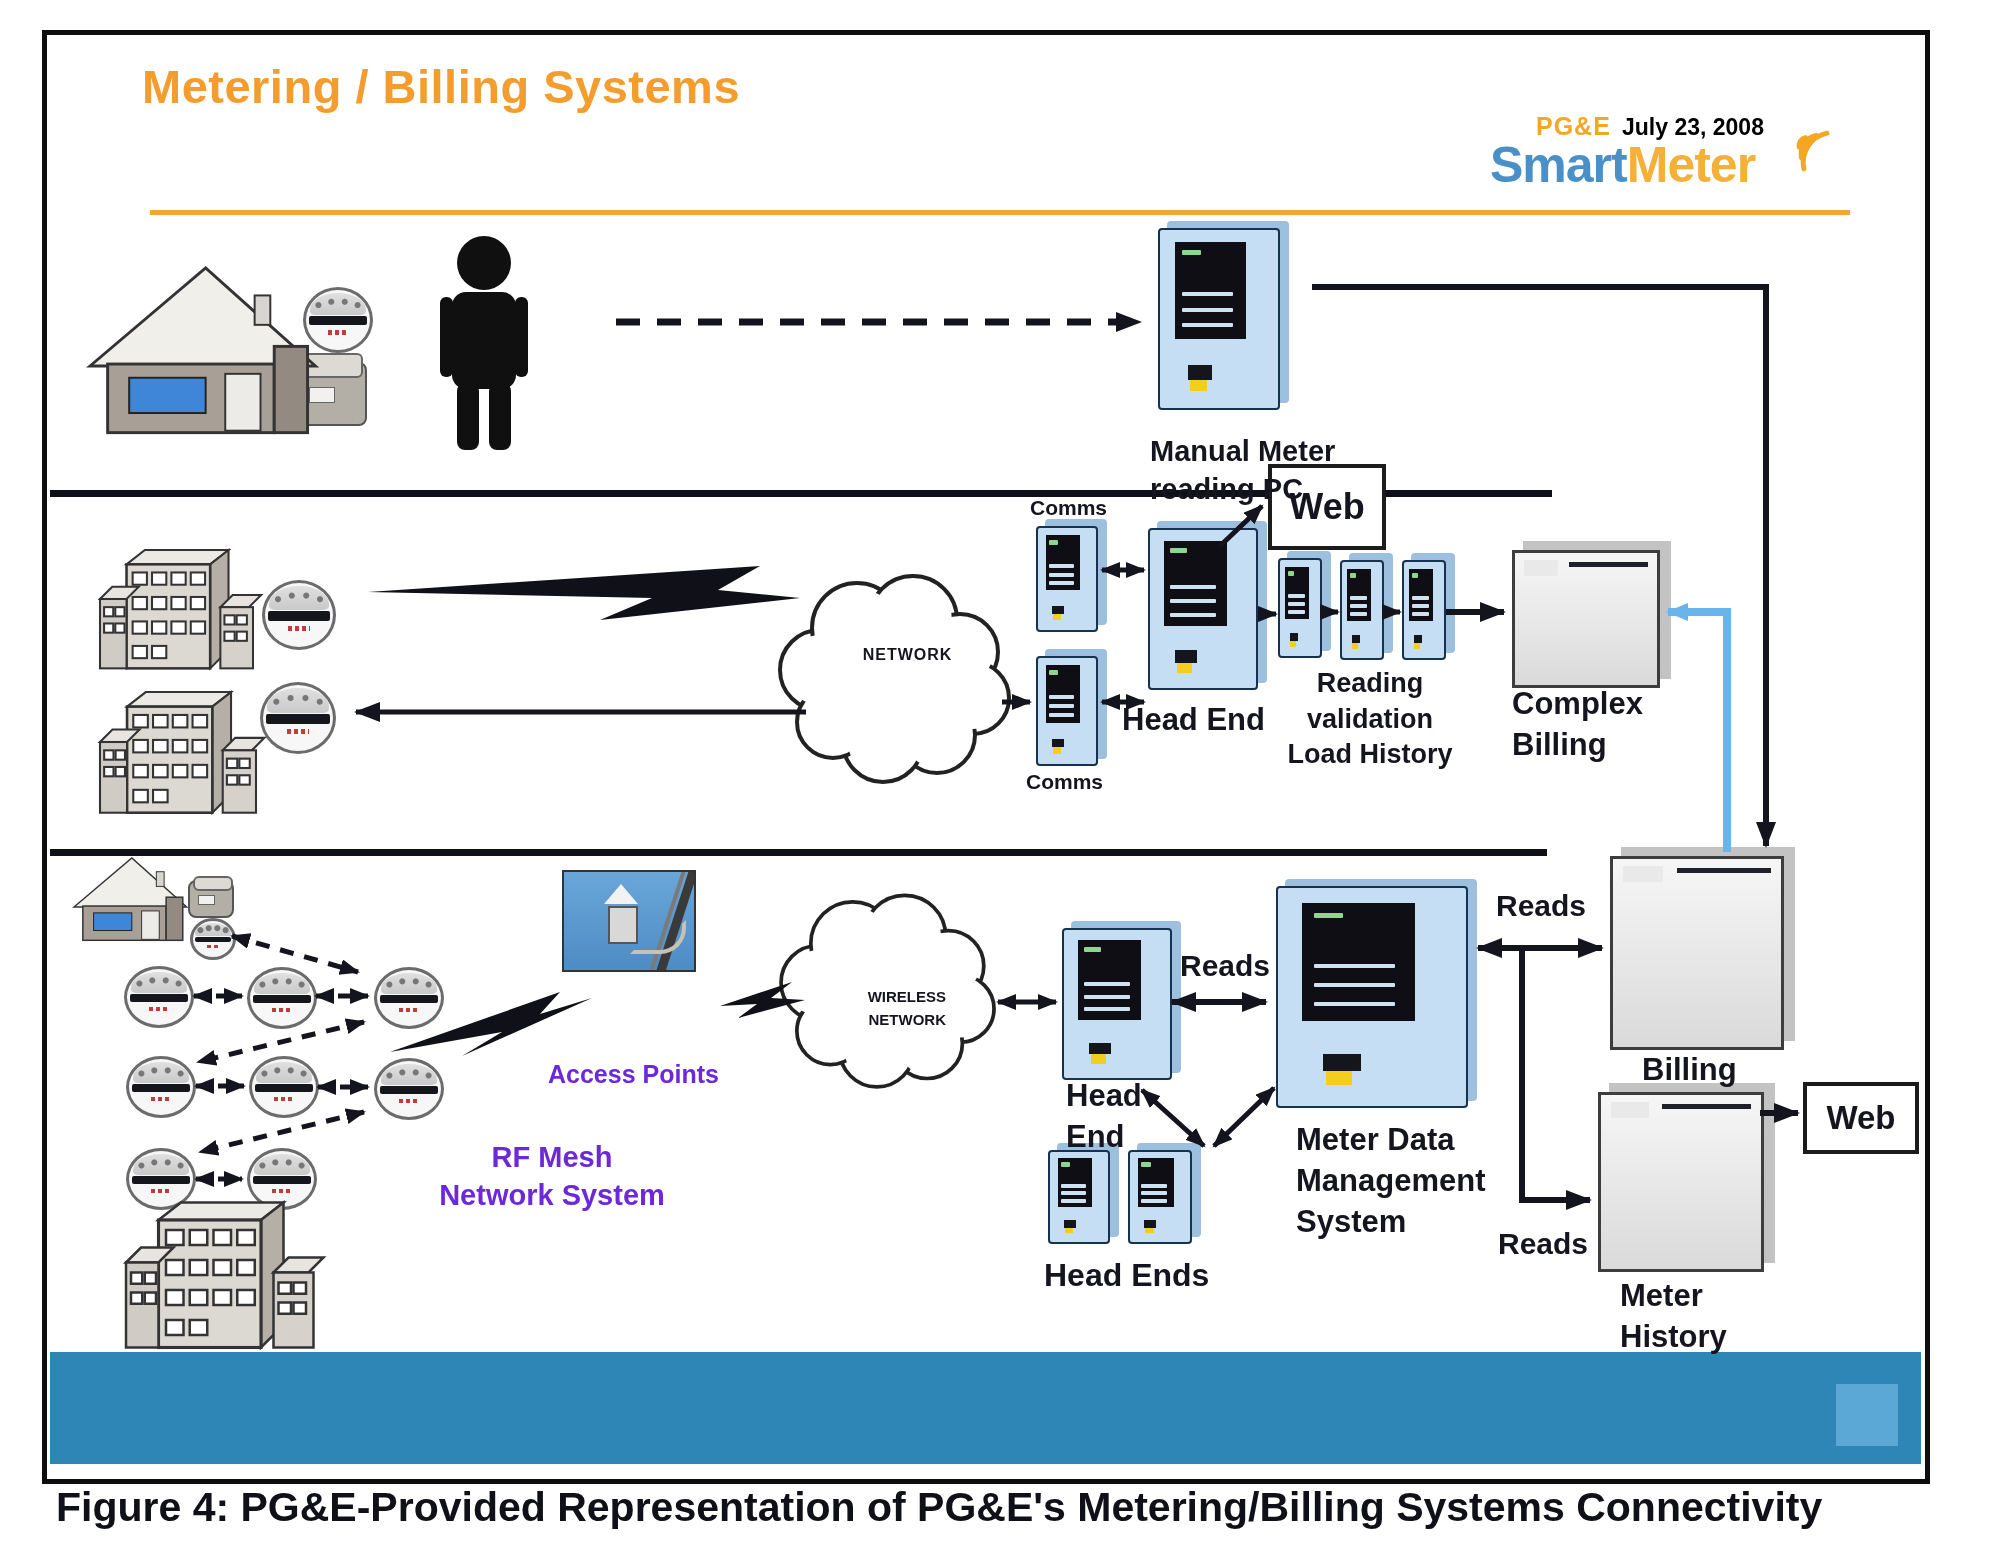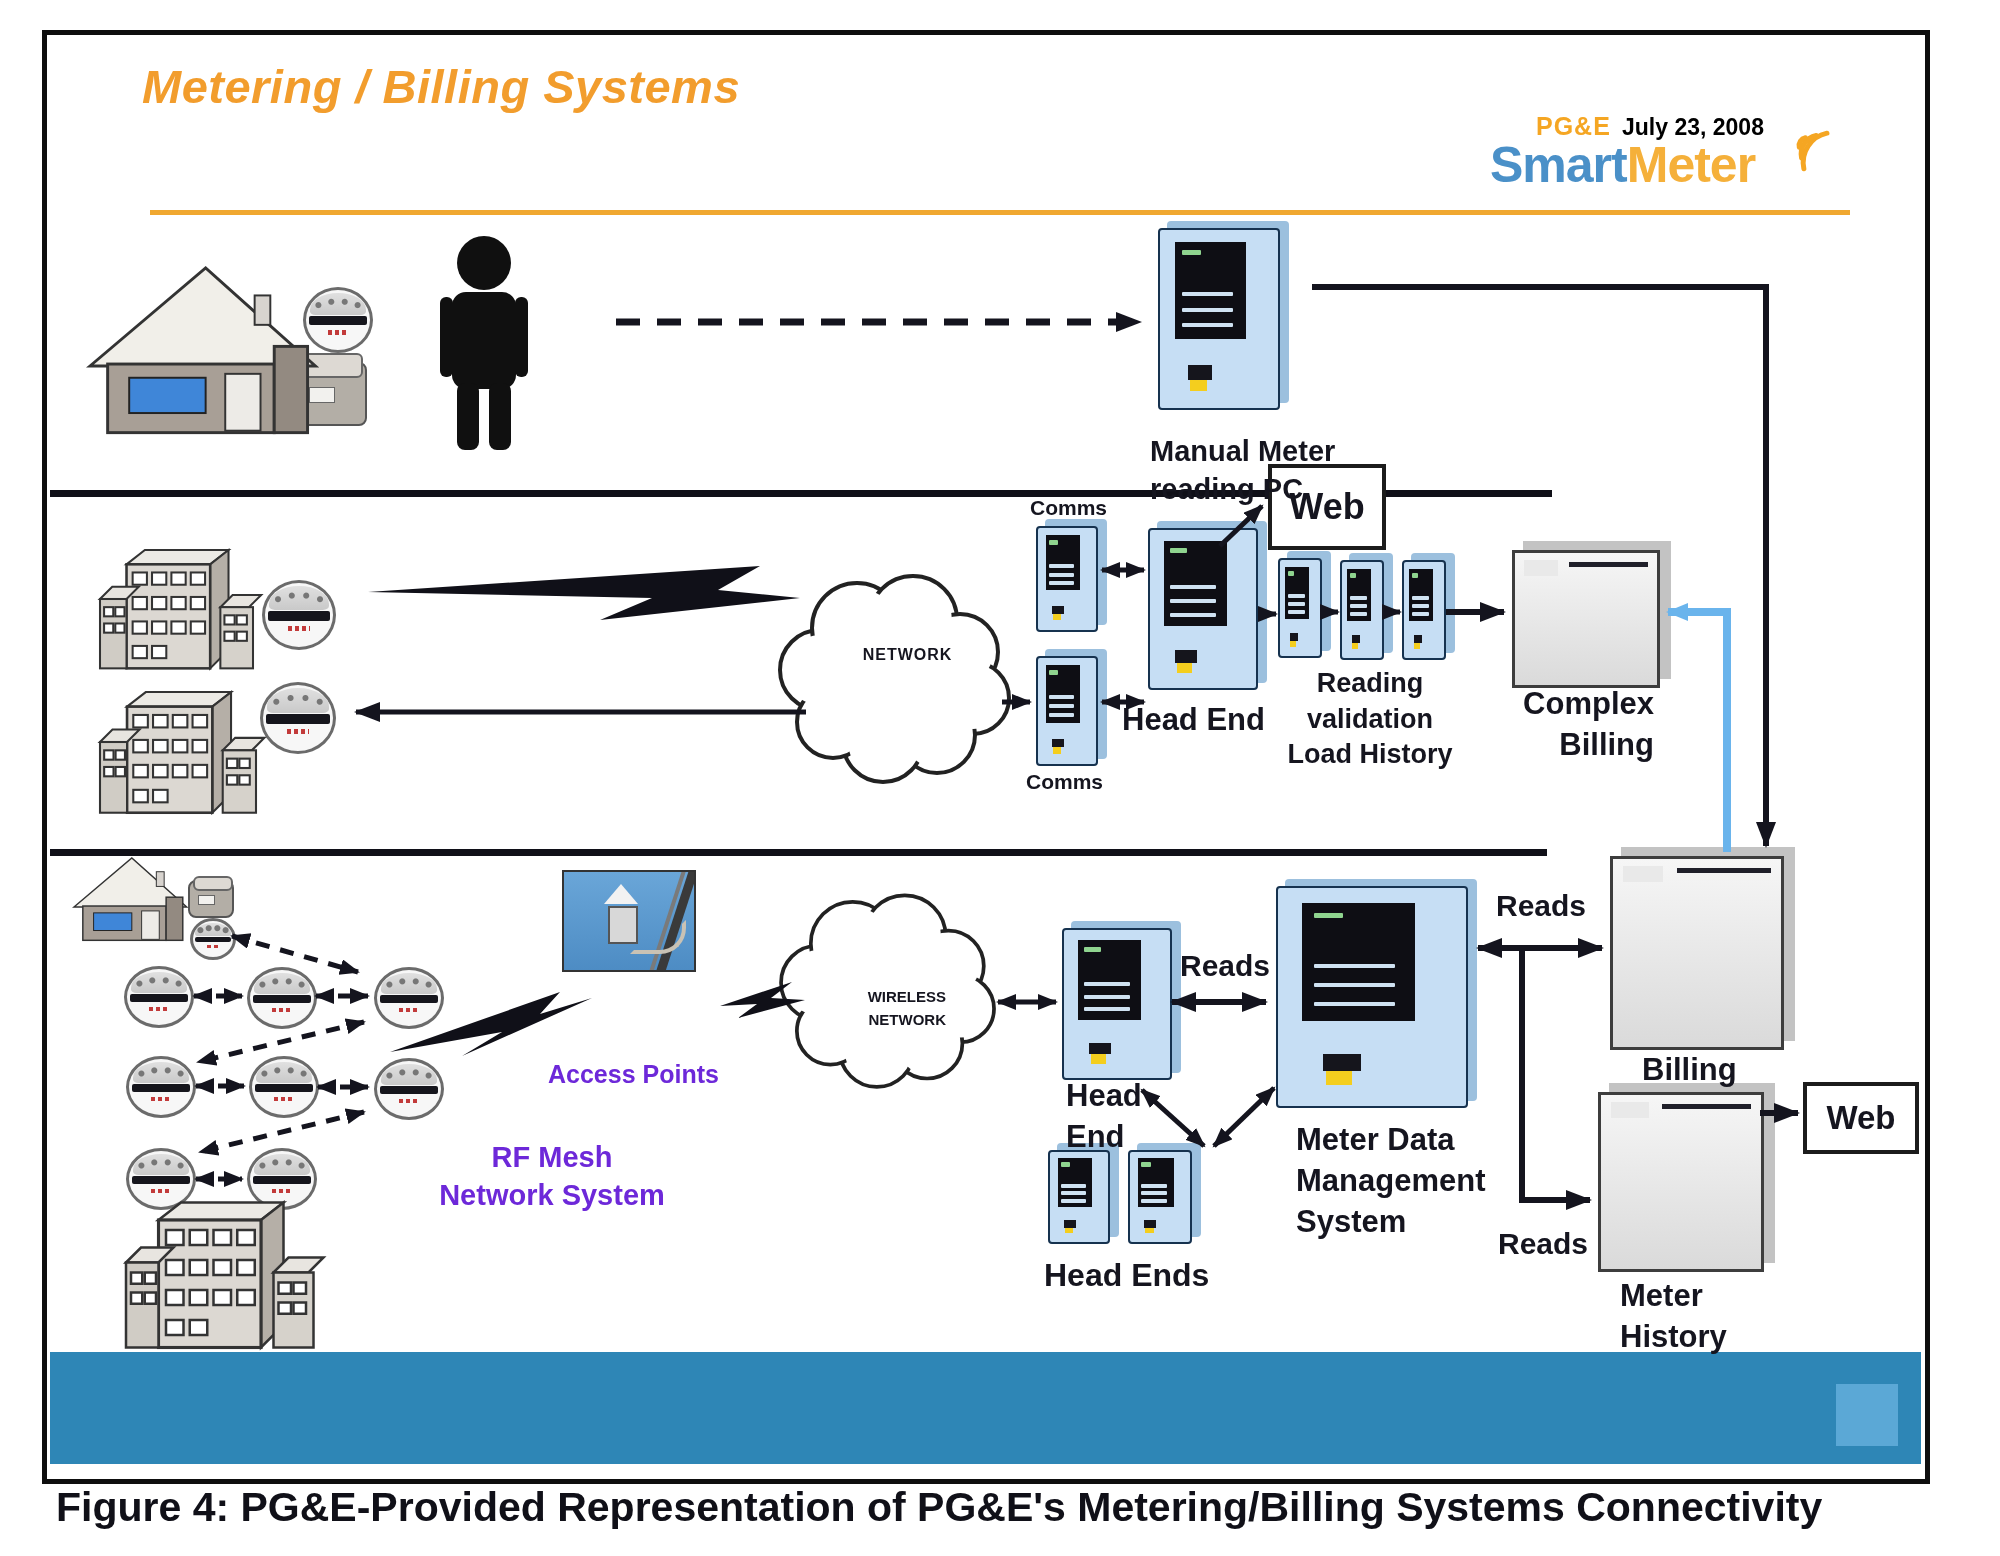--- a/index.html
+++ b/index.html
@@ -62,21 +62,21 @@
   
   #logo{position:absolute;z-index:6;}
   #logo .brand{position:absolute;left:46px;top:0;font-weight:bold;font-size:25px;color:#f5a623;letter-spacing:1px;}
   #logo .date{position:absolute;left:132px;top:2px;font-weight:bold;font-size:23px;color:#000000;}
   #logo .word{position:absolute;left:0;top:24px;font-weight:bold;font-size:50px;letter-spacing:-1px;}
   #logo .smart{color:#4a90c8;}
   #logo .meterw{color:#f5b03a;}
   #logo .waves{position:absolute;left:302px;top:14px;}
   svg#overlay{position:absolute;left:0;top:0;width:2000px;height:1556px;z-index:5;pointer-events:none;}
   #caption{position:absolute;left:56px;top:1484px;width:1900px;font-weight:bold;font-size:41px;color:#101018;z-index:6;}
-  #title{position:absolute;left:142px;top:56px;font-weight:bold;font-size:47px;color:#f29d2d;z-index:6;letter-spacing:0.5px;font-style:italic;}
+  #title{position:absolute;left:142px;top:56px;font-weight:bold;font-size:47px;color:#f29d2d;z-index:6;letter-spacing:0.5px;}
 </style>
 </head>
 <body>
 
 <div id="page">
   <div id="frame"></div>
 
   <div id="title" class="lbl">Metering / Billing Systems</div>
 
   <div id="logo" style="left:1490px;top:112px;width:360px;height:100px;">
@@ -397,21 +397,21 @@
   </div>
 
   <div class="lbl" style="left:1150px;top:386px;font-size:29px;margin-top:46px;">Manual Meter
 reading PC</div>
   <div class="lbl" style="left:1030px;top:494px;font-size:21px;">Comms</div>
   <div class="lbl" style="left:1026px;top:768px;font-size:21px;">Comms</div>
   <div class="lbl" style="left:1122px;top:700px;font-size:31px;">Head End</div>
   <div class="lbl" style="left:845px;top:644px;width:125px;text-align:center;font-size:16px;letter-spacing:1px;">NETWORK</div>
   <div class="lbl" style="left:1258px;top:666px;width:224px;text-align:center;font-size:27px;">Reading validation
 Load History</div>
-  <div class="lbl" style="left:1512px;top:684px;width:142px;text-align:right;font-size:31px;">Complex
+  <div class="lbl" style="left:1512px;top:684px;width:142px;text-align:left;font-size:31px;">Complex
 Billing</div>
 
   <div class="lbl blue" style="left:548px;top:1058px;font-size:25px;">Access Points</div>
   <div class="lbl blue" style="left:420px;top:1138px;width:264px;text-align:center;font-size:29px;">RF Mesh
 Network System</div>
   <div class="lbl" style="left:834px;top:986px;width:112px;text-align:right;font-size:15px;line-height:1.5;">WIRELESS
 NETWORK</div>
   <div class="lbl" style="left:1066px;top:1076px;font-size:31px;">Head
 End</div>
   <div class="lbl" style="left:1180px;top:946px;font-size:30px;">Reads</div>

